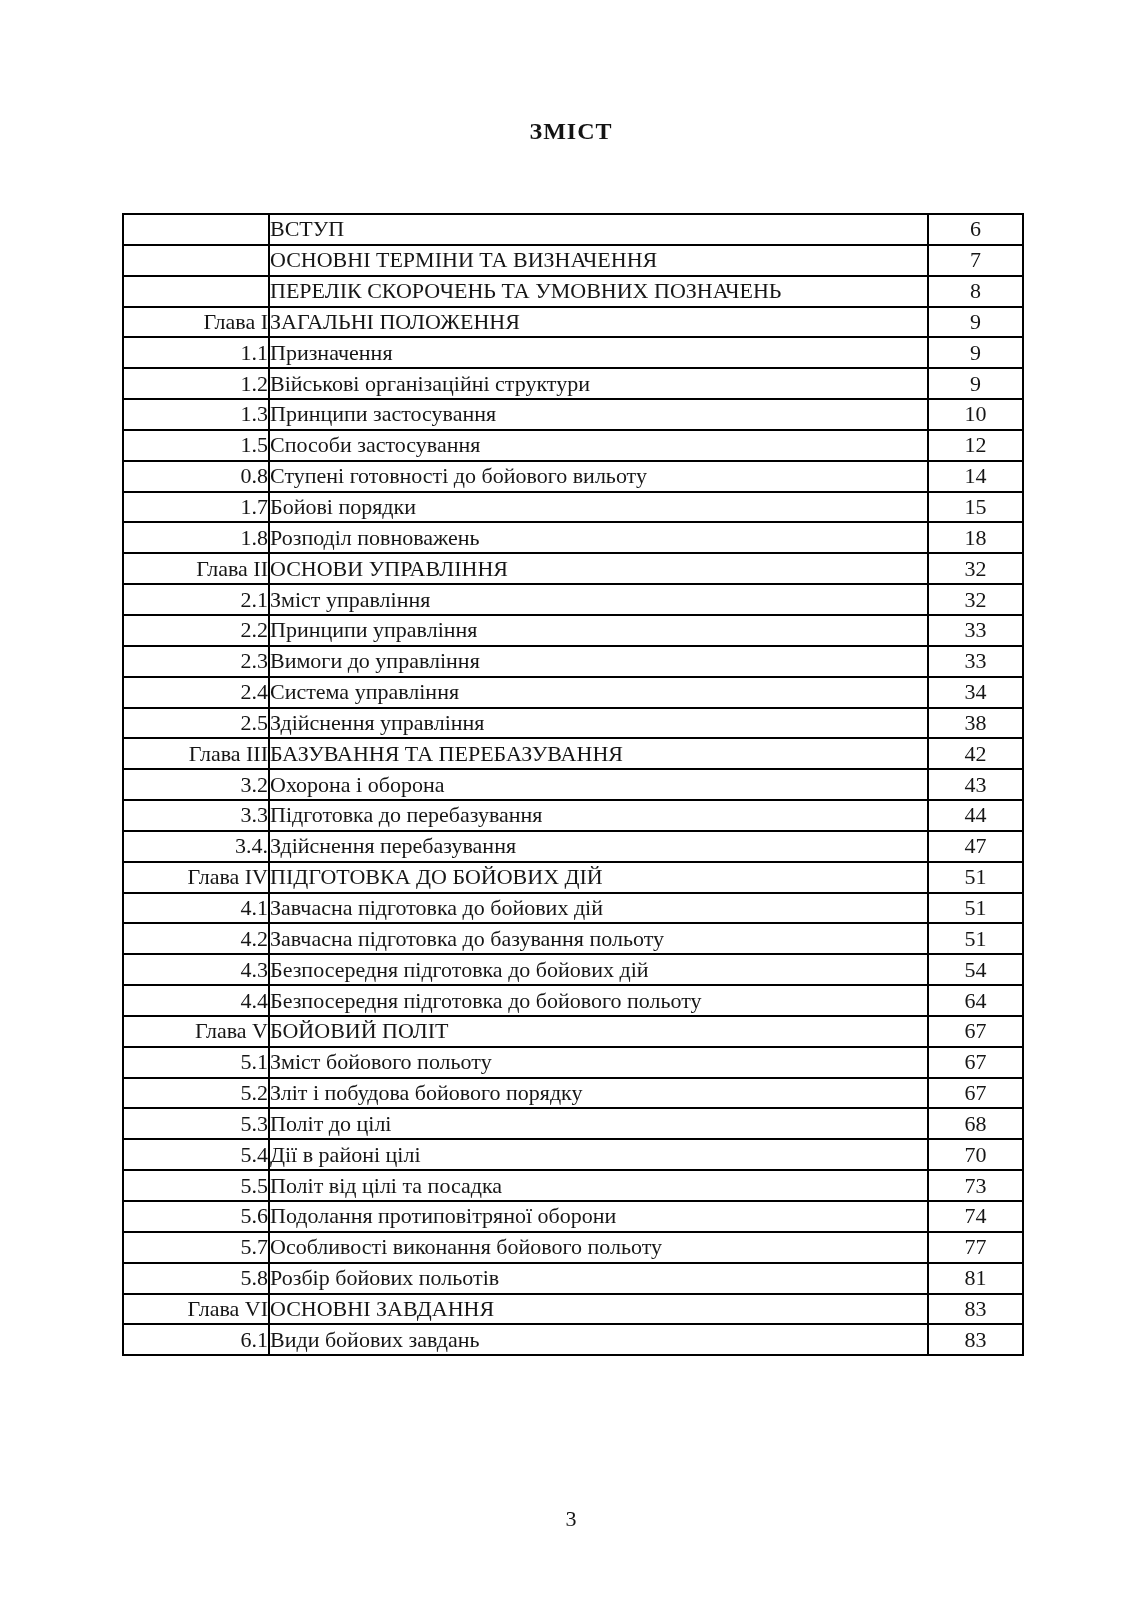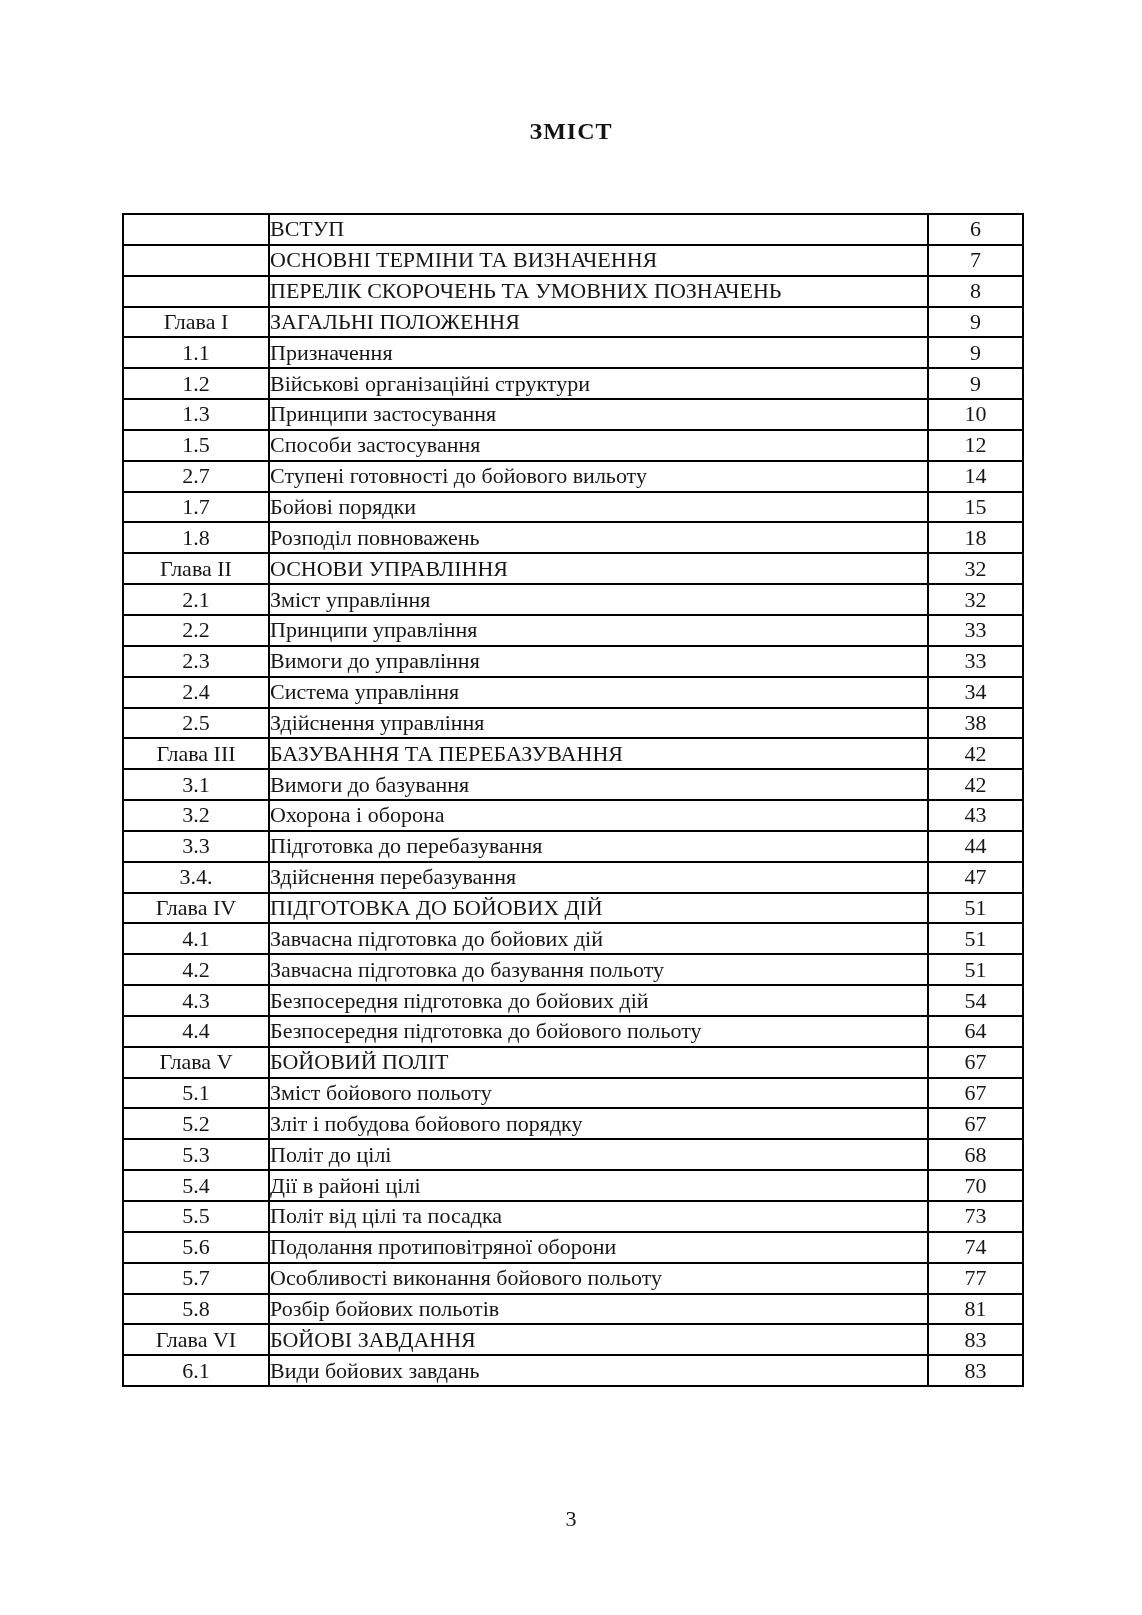--- a/index.html
+++ b/index.html
@@ -44,21 +44,21 @@
   table.toc tr { height: 30.85px; border-radius: 7px; }
   table.toc td {
     border: 2px solid #000000;
     padding: 0;
     vertical-align: middle;
     overflow: hidden;
     white-space: nowrap;
     line-height: 1;
   }
   td.col-num {
-    text-align: center;
+    text-align: right;
   }
   td.col-title {
     text-align: left;
     padding-left: 10px;
     padding-right: 4px;
   }
   td.col-page {
     text-align: center;
   }
   .page-number {
@@ -120,21 +120,21 @@
           <td class="col-num">1.3</td>
           <td class="col-title">Принципи застосування</td>
           <td class="col-page">10</td>
         </tr>
         <tr>
           <td class="col-num">1.5</td>
           <td class="col-title">Способи застосування</td>
           <td class="col-page">12</td>
         </tr>
         <tr>
-          <td class="col-num">2.7</td>
+          <td class="col-num">0.8</td>
           <td class="col-title">Ступені готовності до бойового вильоту</td>
           <td class="col-page">14</td>
         </tr>
         <tr>
           <td class="col-num">1.7</td>
           <td class="col-title">Бойові порядки</td>
           <td class="col-page">15</td>
         </tr>
         <tr>
           <td class="col-num">1.8</td>
@@ -170,25 +170,20 @@
           <td class="col-num">2.5</td>
           <td class="col-title">Здійснення управління</td>
           <td class="col-page">38</td>
         </tr>
         <tr>
           <td class="col-num">Глава III</td>
           <td class="col-title">БАЗУВАННЯ ТА ПЕРЕБАЗУВАННЯ</td>
           <td class="col-page">42</td>
         </tr>
         <tr>
-          <td class="col-num">3.1</td>
-          <td class="col-title">Вимоги до базування</td>
-          <td class="col-page">42</td>
-        </tr>
-        <tr>
           <td class="col-num">3.2</td>
           <td class="col-title">Охорона і оборона</td>
           <td class="col-page">43</td>
         </tr>
         <tr>
           <td class="col-num">3.3</td>
           <td class="col-title">Підготовка до перебазування</td>
           <td class="col-page">44</td>
         </tr>
         <tr>
@@ -261,21 +256,21 @@
           <td class="col-title">Особливості виконання бойового польоту</td>
           <td class="col-page">77</td>
         </tr>
         <tr>
           <td class="col-num">5.8</td>
           <td class="col-title">Розбір бойових польотів</td>
           <td class="col-page">81</td>
         </tr>
         <tr>
           <td class="col-num">Глава VI</td>
-          <td class="col-title">БОЙОВІ ЗАВДАННЯ</td>
+          <td class="col-title">ОСНОВНІ ЗАВДАННЯ</td>
           <td class="col-page">83</td>
         </tr>
         <tr>
           <td class="col-num">6.1</td>
           <td class="col-title">Види бойових завдань</td>
           <td class="col-page">83</td>
         </tr>
       </tbody>
   </table>
 

